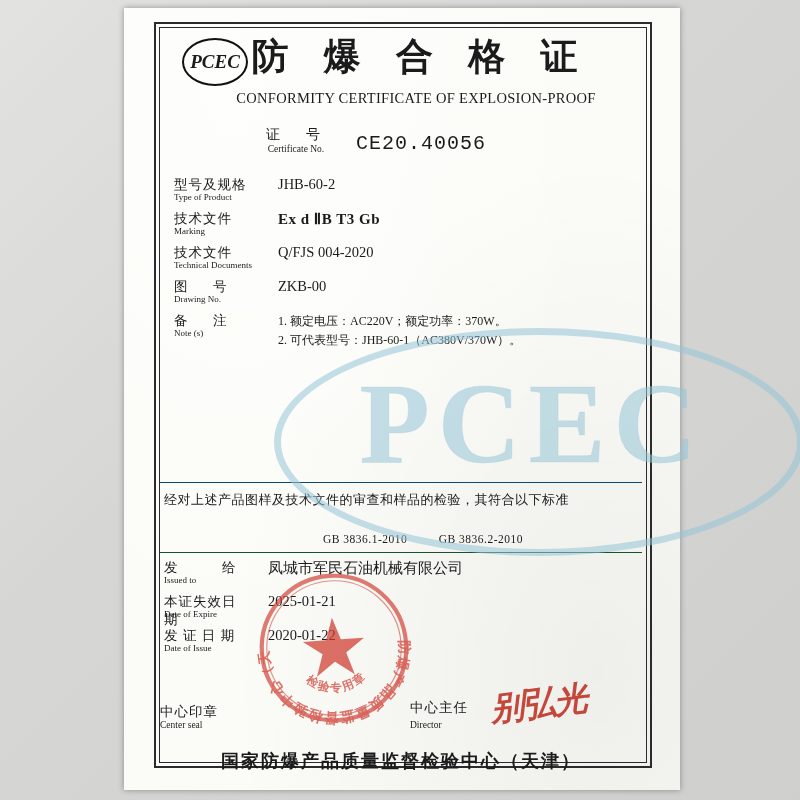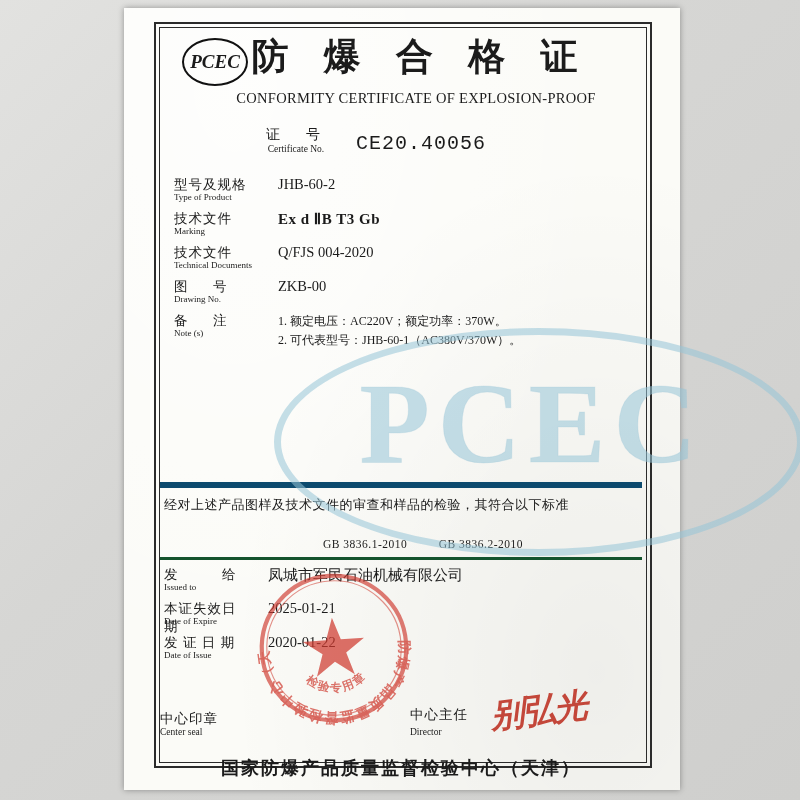--- a/index.html
+++ b/index.html
@@ -223,21 +223,21 @@
   .f-label-cn.wide { letter-spacing: 6px; }
 
   
   .spacer {
     height: 118px;
   }
 
   
   .statement {
     position: relative;
-    border-top: 6px solid #0c4a6e;
+    border-top: 1px solid #0c4a6e;
     margin-top: 4px;
     padding-top: 8px;
     padding-left: 4px;
   }
   .st-cn {
     font-size: 13px;
     font-family: "Liberation Serif", serif;
     letter-spacing: 0.5px;
   }
   .st-en {
@@ -251,21 +251,21 @@
     font-size: 11.5px;
     font-family: "Liberation Serif", serif;
     letter-spacing: 0.5px;
     padding-left: 40px;
   }
   .st-std span { margin: 0 14px; }
 
   
   .issued {
     position: relative;
-    border-top: 3px solid #14532d;
+    border-top: 1px solid #14532d;
     margin-top: 7px;
     padding-top: 6px;
     padding-left: 4px;
   }
 
   
   .sealrow {
     position: relative;
     height: 86px;
     margin-top: 2px;

